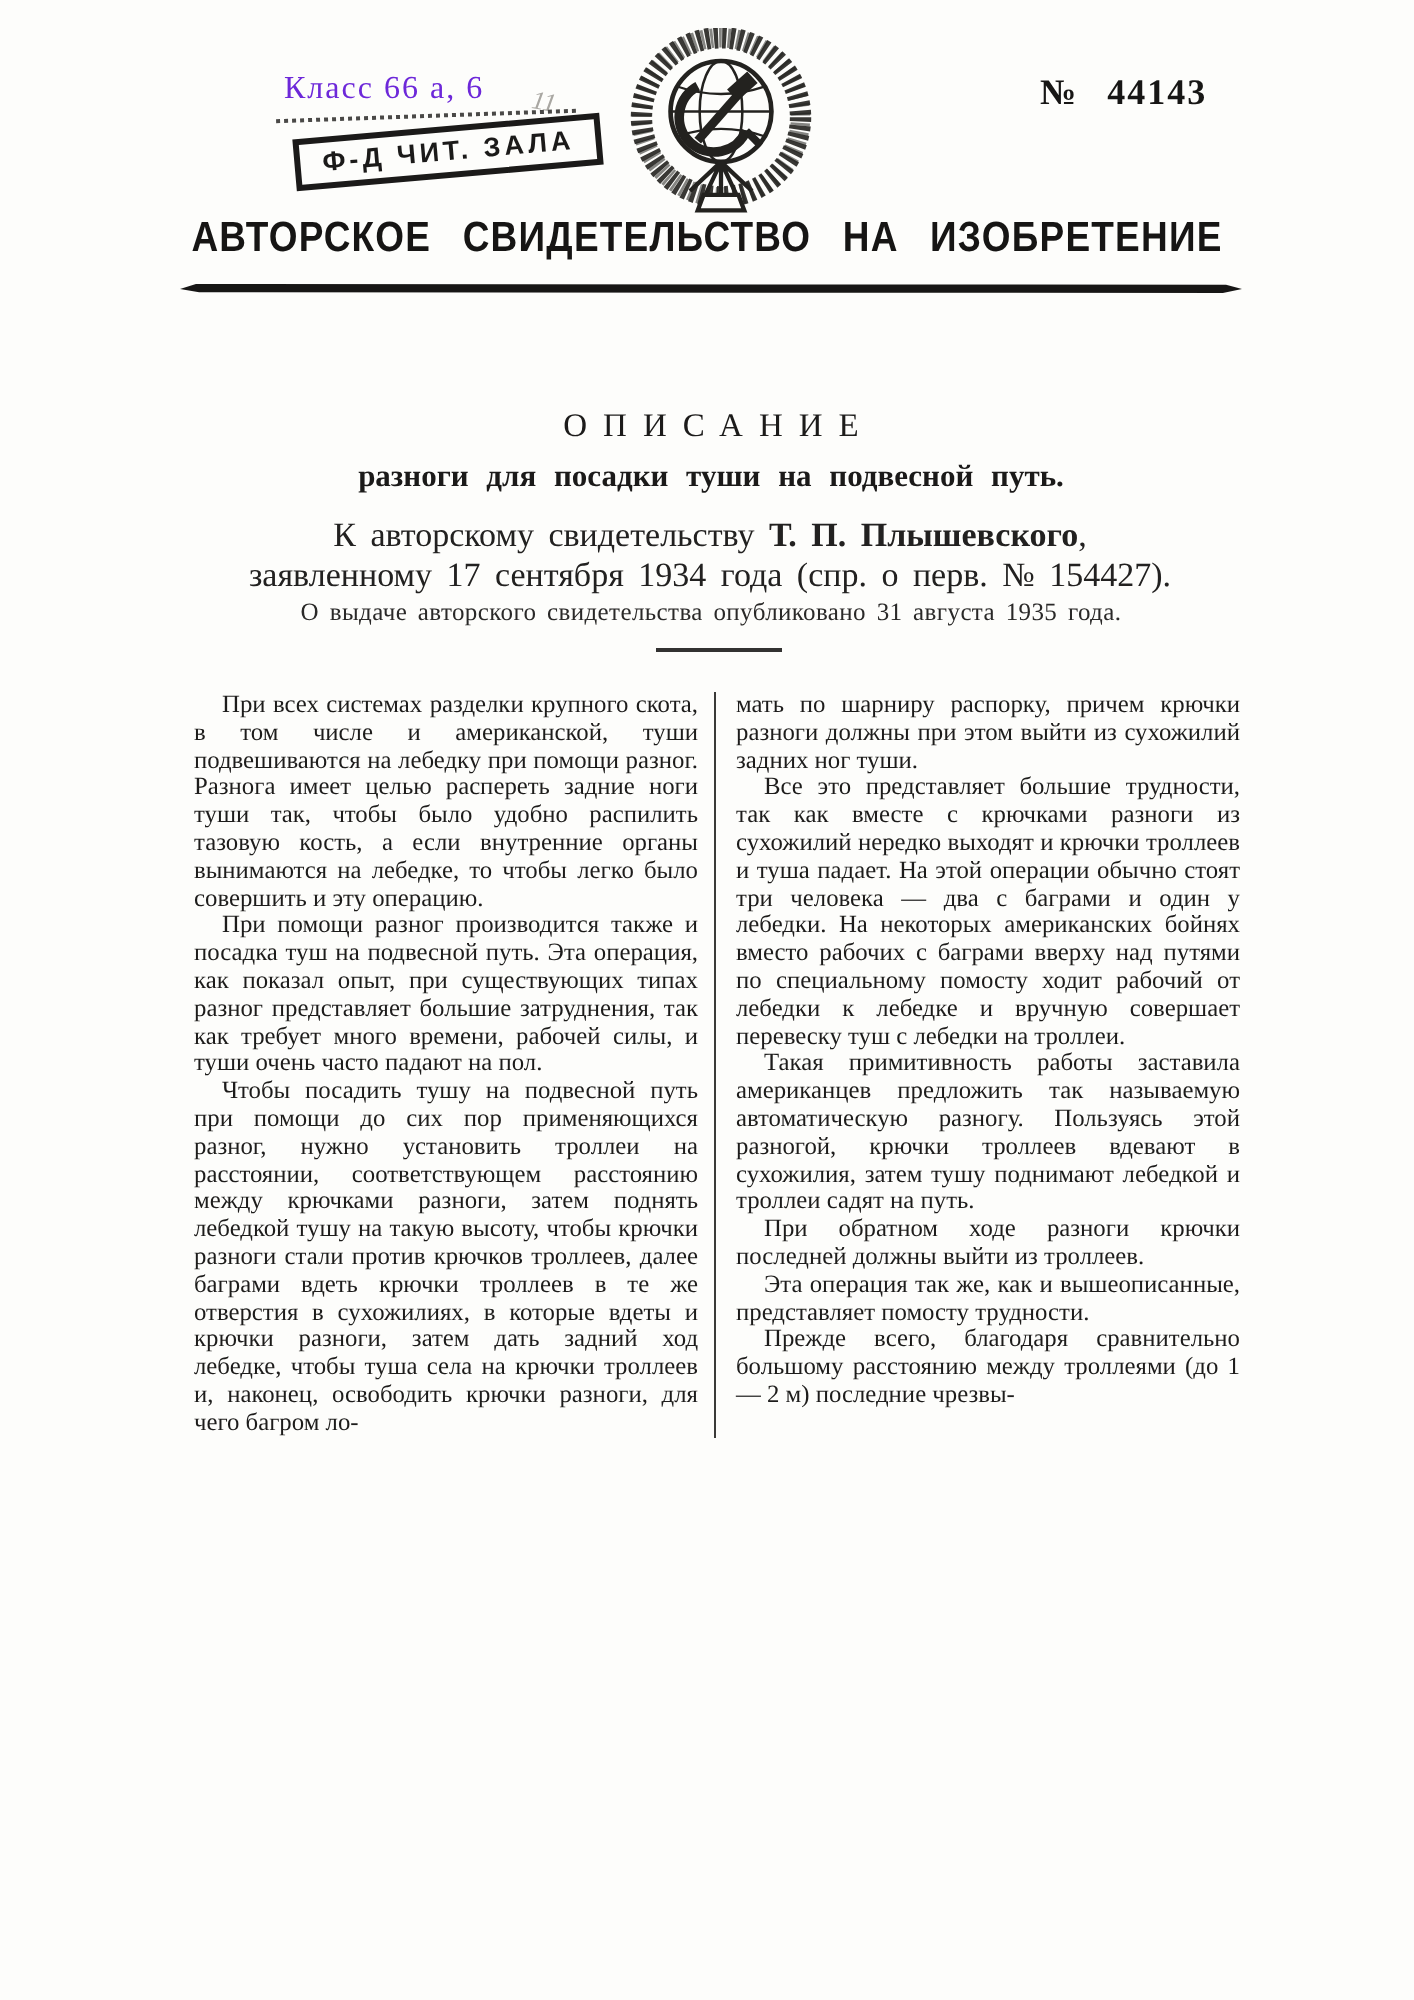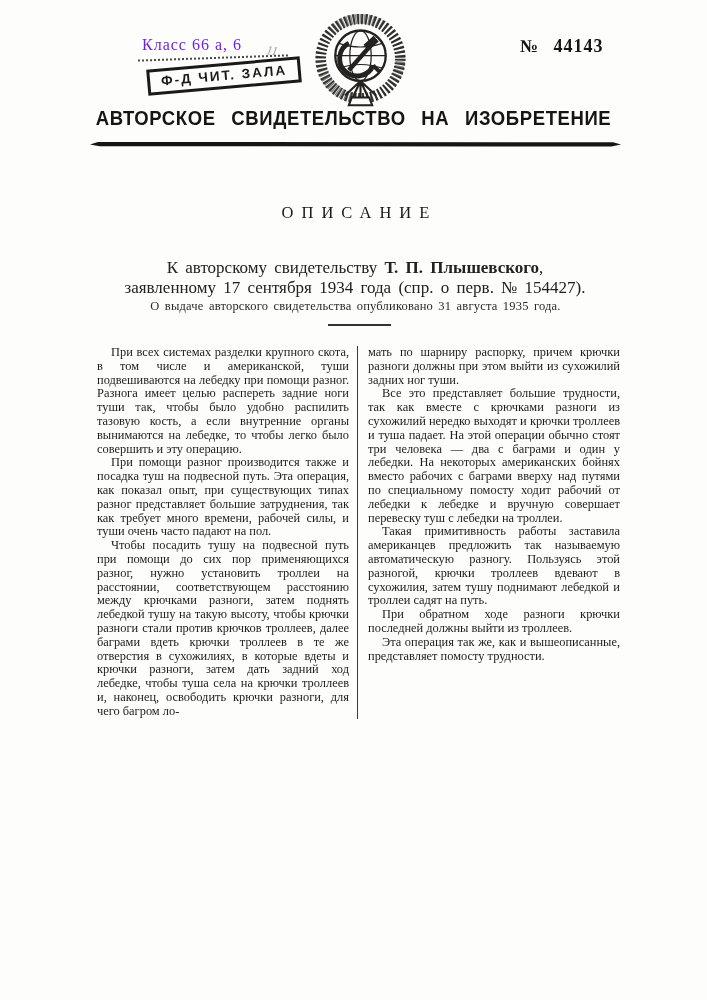--- a/index.html
+++ b/index.html
@@ -139,35 +139,37 @@
       <path d="M41 86 L59 86 L62 94 L38 94 Z" fill="#fdfdfb" stroke="#23221f" stroke-width="2.2"></path>
     </svg>
   </div>
 
   <div class="doc-number">№ 44143</div>
 
   <div class="banner">АВТОРСКОЕ СВИДЕТЕЛЬСТВО НА ИЗОБРЕТЕНИЕ</div>
   <div class="rule-thick"></div>
 
   <div class="sect-title">ОПИСАНИЕ</div>
+  <div class="inv-title">разноги для посадки туши на подвесной путь.</div>
 
   <div class="claim"><span>К авторскому свидетельству </span><b>Т. П. Плышевского</b><span>, заявленному 17 сентября 1934 года (спр. о перв. № 154427).</span></div>
 
   <div class="published">О выдаче авторского свидетельства опубликовано 31 августа 1935 года.</div>
 
   <div class="rule-short"></div>
 
   <div class="columns">
     <div class="col col-left">
       <p>При всех системах разделки крупного скота, в том числе и американской, туши подвешиваются на лебедку при помощи разног. Разнога имеет целью распереть задние ноги туши так, чтобы было удобно распилить тазовую кость, а если внутренние органы вынимаются на лебедке, то чтобы легко было совершить и эту операцию.</p>
       <p>При помощи разног производится также и посадка туш на подвесной путь. Эта операция, как показал опыт, при существующих типах разног представляет большие затруднения, так как требует много времени, рабочей силы, и туши очень часто падают на пол.</p>
       <p>Чтобы посадить тушу на подвесной путь при помощи до сих пор применяющихся разног, нужно установить троллеи на расстоянии, соответствующем расстоянию между крючками разноги, затем поднять лебедкой тушу на такую высоту, чтобы крючки разноги стали против крючков троллеев, далее баграми вдеть крючки троллеев в те же отверстия в сухожилиях, в которые вдеты и крючки разноги, затем дать задний ход лебедке, чтобы туша села на крючки троллеев и, наконец, освободить крючки разноги, для чего багром ло-</p>
     </div>
     <div class="col col-right">
       <p class="cont">мать по шарниру распорку, причем крючки разноги должны при этом выйти из сухожилий задних ног туши.</p>
       <p>Все это представляет большие трудности, так как вместе с крючками разноги из сухожилий нередко выходят и крючки троллеев и туша падает. На этой операции обычно стоят три человека — два с баграми и один у лебедки. На некоторых американских бойнях вместо рабочих с баграми вверху над путями по специальному помосту ходит рабочий от лебедки к лебедке и вручную совершает перевеску туш с лебедки на троллеи.</p>
       <p>Такая примитивность работы заставила американцев предложить так называемую автоматическую разногу. Пользуясь этой разногой, крючки троллеев вдевают в сухожилия, затем тушу поднимают лебедкой и троллеи садят на путь.</p>
       <p>При обратном ходе разноги крючки последней должны выйти из троллеев.</p>
       <p>Эта операция так же, как и вышеописанные, представляет помосту трудности.</p>
+      <p>Прежде всего, благодаря сравнительно большому расстоянию между троллеями (до 1 — 2 м) последние чрезвы-</p>
     </div>
   </div>
 
 </div>
 
 </body></html>

